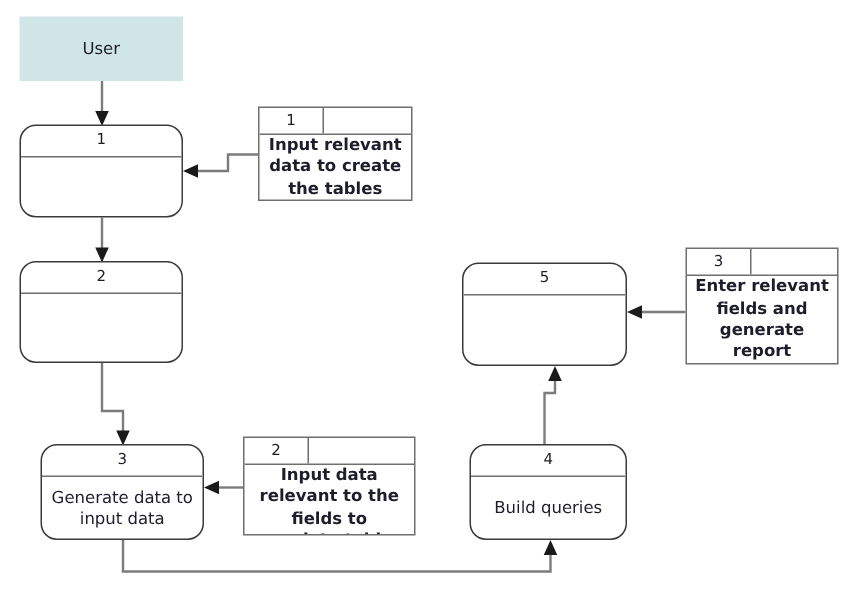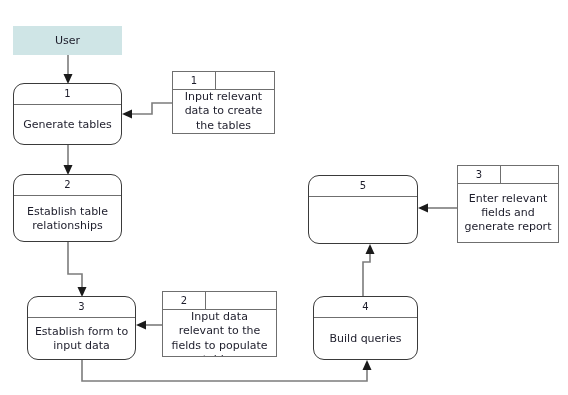--- a/index.html
+++ b/index.html
@@ -101,20 +101,21 @@
   .datastore .ds-body {
     flex: 1 1 auto;
     display: flex;
     align-items: center;
     justify-content: center;
     text-align: center;
     font-size: 11px;
     color: #1d1d2b;
     padding: 0 5px;
     line-height: 1.3;
+    font-weight: bold;
   }
   .flowline { stroke: #7c7c7c; stroke-width: 1.6; fill: none; }
   .arrowhead { fill: #1a1a1a; }
 </style>
 </head>
 <body>
 
 <div id="canvas">
 
   <svg id="svg-layer" viewBox="0 0 568 395" xmlns="http://www.w3.org/2000/svg">
@@ -153,37 +154,35 @@
       <path class="flowline" d="M 363 296 L 363 262 L 370 262 L 370 254"></path>
       <polygon class="arrowhead" points="370,244 365.5,254 374.5,254"></polygon>
     </g>
 
     <g>
       <path class="flowline" d="M 457 208 L 428 208"></path>
       <polygon class="arrowhead" points="418,208 428,203.5 428,212.5"></polygon>
     </g>
   </svg>
 
-  <div class="entity" style="left:13px; top:26px; width:109px; height:29px;">
+  <div class="entity" style="left:13px; top:11px; width:109px; height:43px;">
     <span>User</span>
   </div>
 
   <div class="process" style="left:13px; top:83px; width:109px; height:62px;">
     <div class="p-num">1</div>
-    <div class="p-label">Generate tables</div>
   </div>
 
   <div class="process" style="left:13px; top:174px; width:109px; height:68px;">
     <div class="p-num">2</div>
-    <div class="p-label">Establish table relationships</div>
   </div>
 
   <div class="process" style="left:27px; top:296px; width:109px; height:64px;">
     <div class="p-num">3</div>
-    <div class="p-label">Establish form to input data</div>
+    <div class="p-label">Generate data to input data</div>
   </div>
 
   <div class="process" style="left:313px; top:296px; width:105px; height:64px;">
     <div class="p-num">4</div>
     <div class="p-label">Build queries</div>
   </div>
 
   <div class="process" style="left:308px; top:175px; width:110px; height:69px;">
     <div class="p-num">5</div>
   </div>

